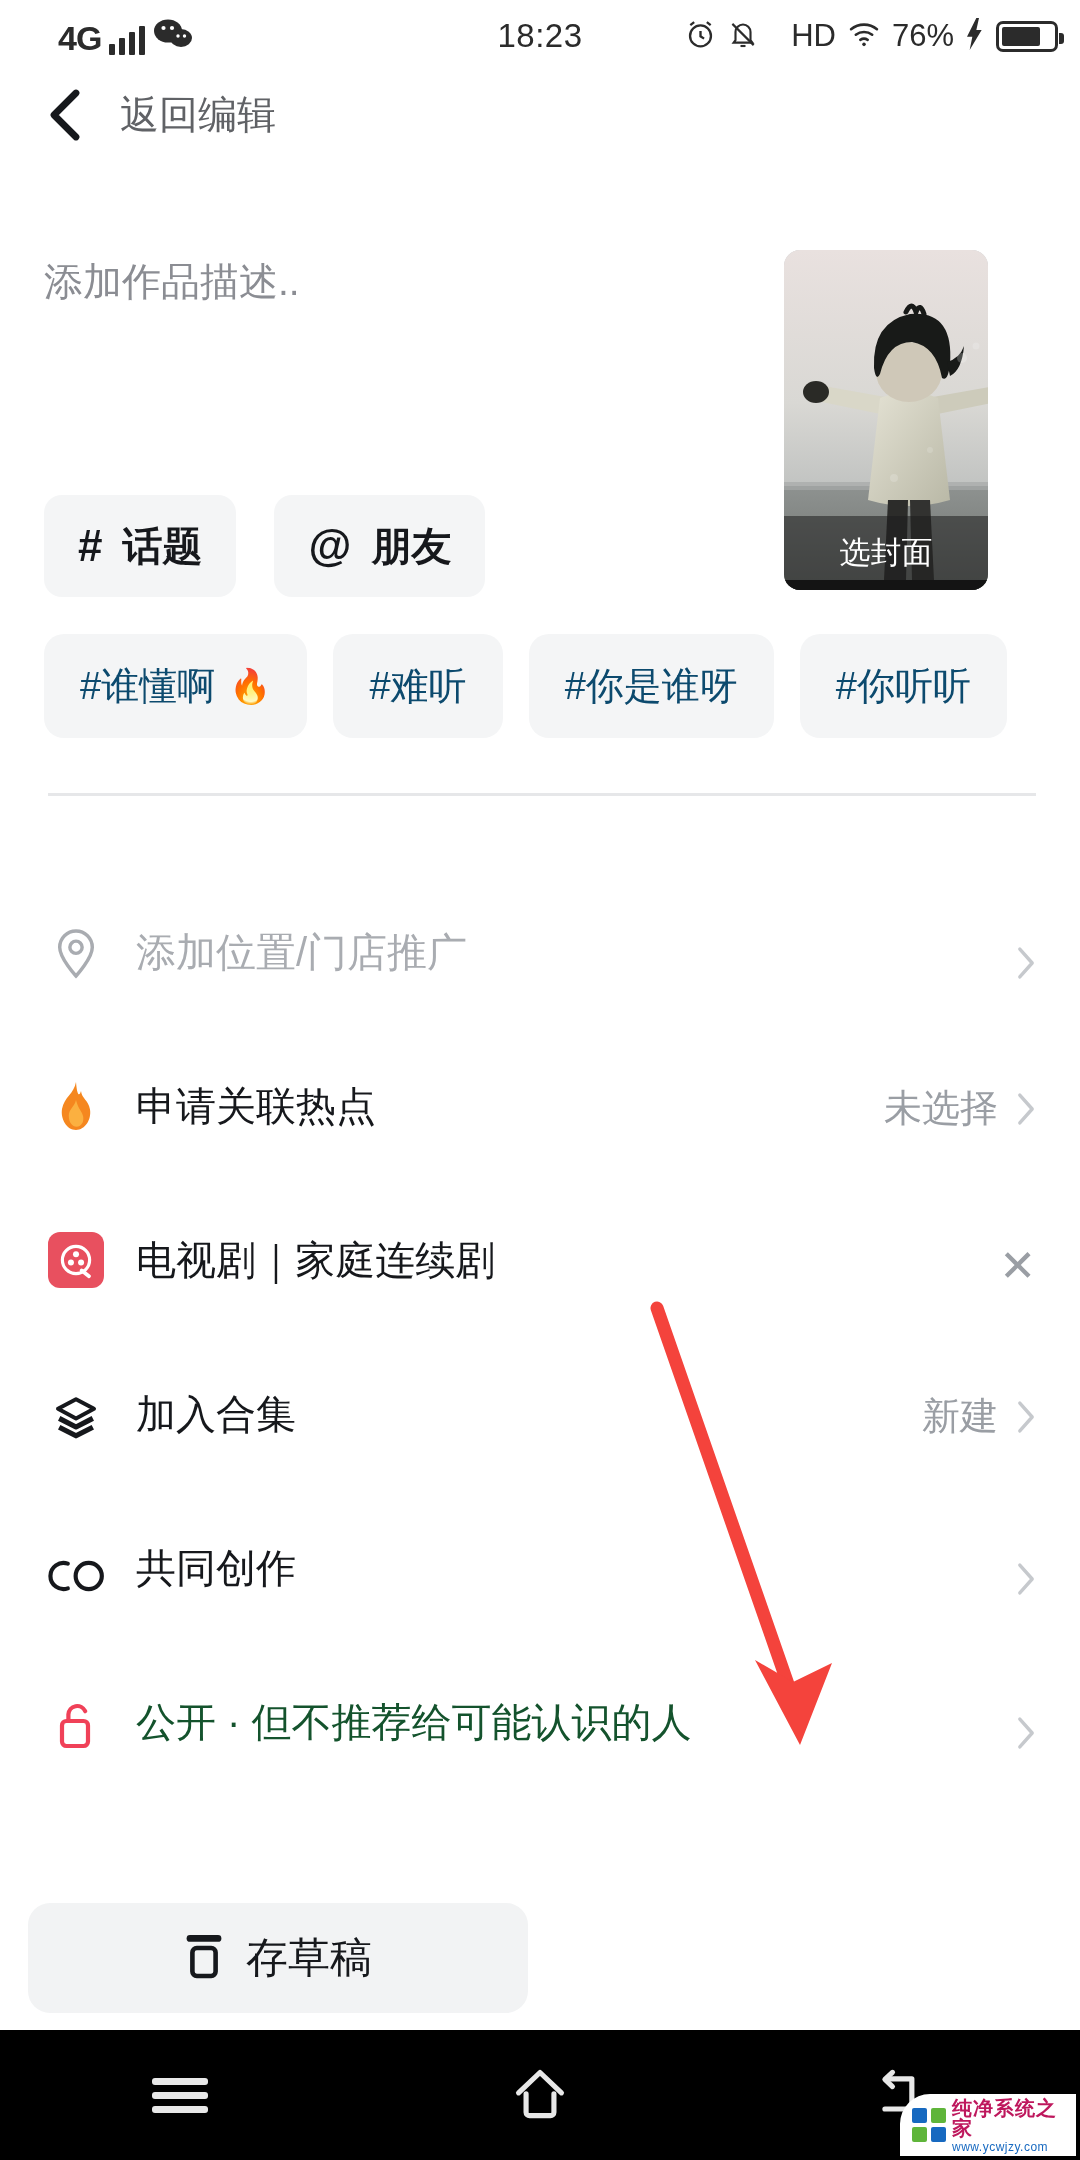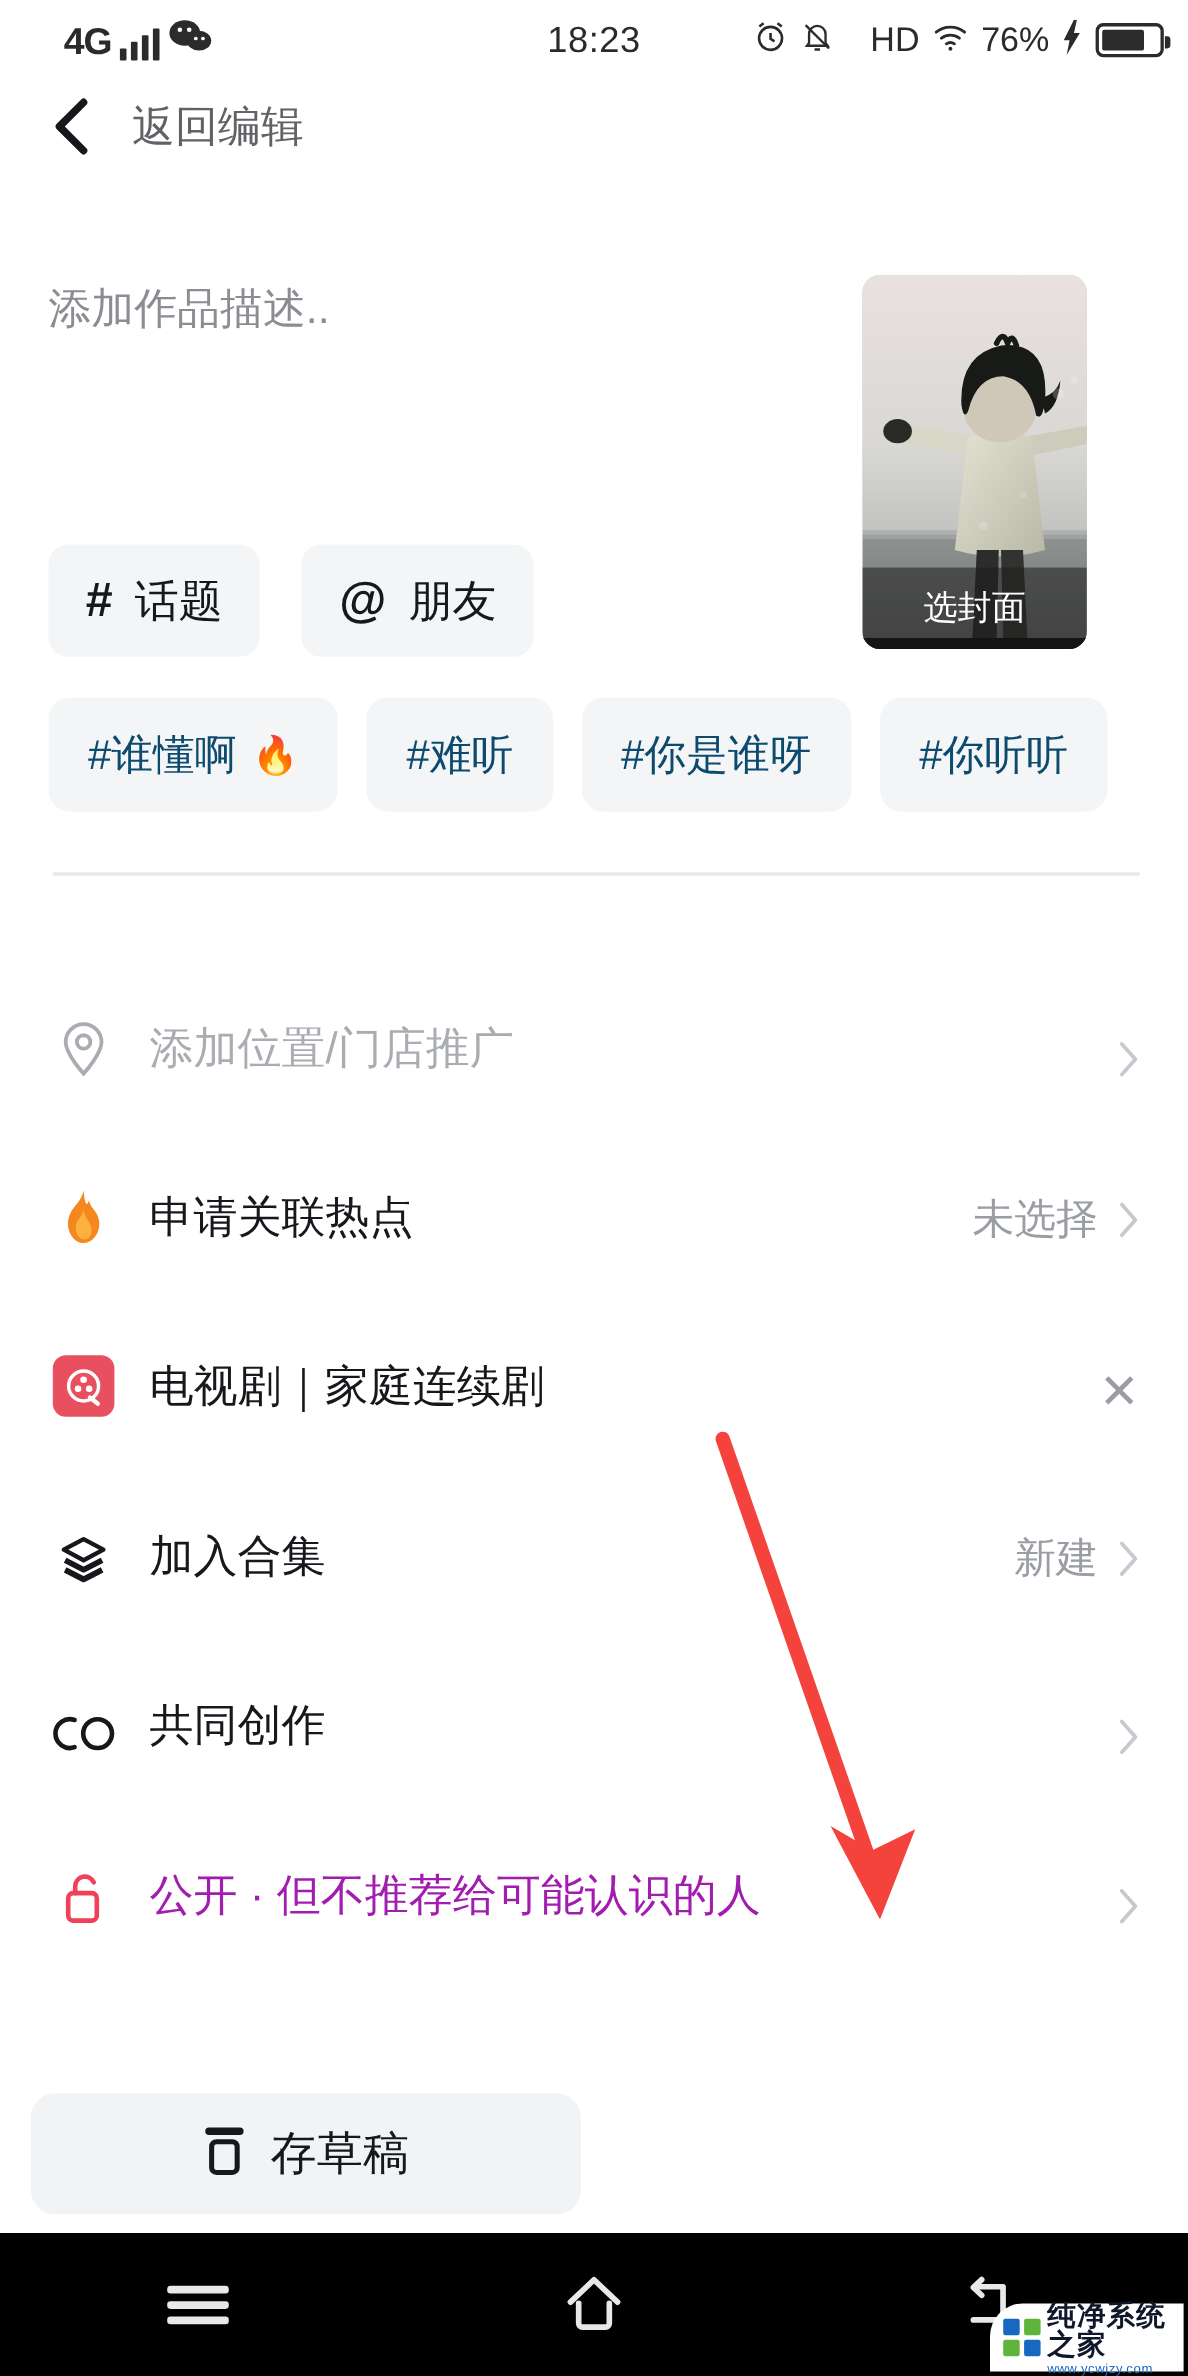--- a/index.html
+++ b/index.html
@@ -64,21 +64,21 @@
     display:flex; align-items:center; justify-content:center;
   }
 
   
   .tagrow{ position:absolute; left:44px; top:495px; display:flex; gap:38px; }
   .pill{
     height:102px; background:#f4f5f6; border-radius:18px;
     display:flex; align-items:center; padding:0 34px; gap:20px;
   }
   .pill .glyph{ font-size:44px; font-weight:700; color:#16181c; line-height:1; }
-  .pill .txt{ font-size:40px; color:#16181c; }
+  .pill .txt{ font-size:40px; color:#16181c;font-weight:bold; }
 
   
   .chips{
     position:absolute; left:44px; top:634px; width:1036px;
     display:flex; gap:26px; overflow:hidden;
   }
   .chip{
     height:104px; background:#f4f5f6; border-radius:20px;
     display:flex; align-items:center; padding:0 36px; gap:14px;
     font-size:38px; color:#0c4a6e; white-space:nowrap; flex:0 0 auto;
@@ -89,21 +89,21 @@
 
   
   .rows{ position:absolute; left:0; top:826px; width:1080px; }
   .row{
     position:relative; height:154px; display:flex; align-items:flex-end;
     padding:0 44px;
   }
   .row .ricon{ width:64px; display:flex; align-items:center; justify-content:center; flex:0 0 64px; }
   .row .rlabel{ margin-left:28px; font-size:40px; color:#16181c; white-space:nowrap; }
   .row .rlabel.muted{ color:#a9acb1; }
-  .row .rlabel.danger{ color:#a21caf; }
+  .row .rlabel.danger{ color:#14532d; }
   .row .rright{ margin-left:auto; display:flex; align-items:center; gap:18px; }
   .row .rvalue{ font-size:38px; color:#9a9ea4; }
   .chev{ width:20px; height:34px; }
   .closex{ font-size:44px; color:#9a9ea4; line-height:1; font-weight:300; }
 
   .tvicon{
     width:56px; height:56px; border-radius:12px; background:#e8505f;
     display:flex; align-items:center; justify-content:center;
   }
 
@@ -141,21 +141,21 @@
     background:#fff; border-radius:30px 0 0 0;
     display:flex; align-items:center; gap:6px; padding-left:12px;
   }
   .wm-sq{ position:relative; width:34px; height:34px; flex:0 0 34px; }
   .wm-sq b{ position:absolute; width:15px; height:15px; display:block; border-radius:2px; }
   .wm-sq b:nth-child(1){ left:0; top:0; background:#1769c0; }
   .wm-sq b:nth-child(2){ right:0; top:0; background:#5fb53a; }
   .wm-sq b:nth-child(3){ left:0; bottom:0; background:#5fb53a; }
   .wm-sq b:nth-child(4){ right:0; bottom:0; background:#1769c0; }
   .wm-txt{ display:flex; flex-direction:column; line-height:1; }
-  .wm-name{ font-size:26px; font-weight:700; color:#0f172a; letter-spacing:1px; }
+  .wm-name{ font-size:20px; font-weight:700; color:#be185d; letter-spacing:1px; }
   .wm-url{ font-size:12px; color:#1769c0; letter-spacing:.5px; margin-top:3px; }
 
   
   .arrow{ position:absolute; left:0; top:0; width:1080px; height:2160px; pointer-events:none; }
 </style>
 </head>
 <body>
 
 <div id="screen">
 

